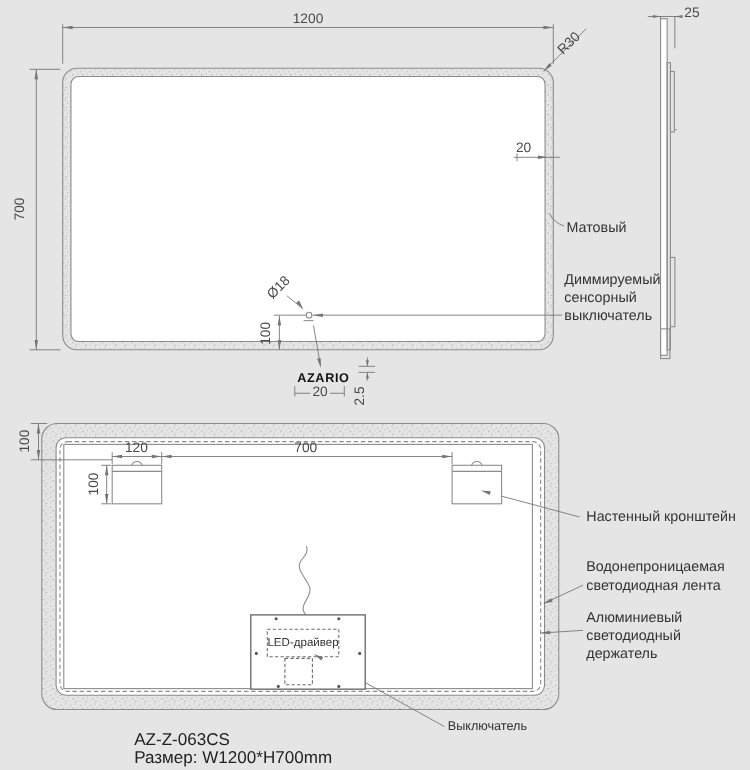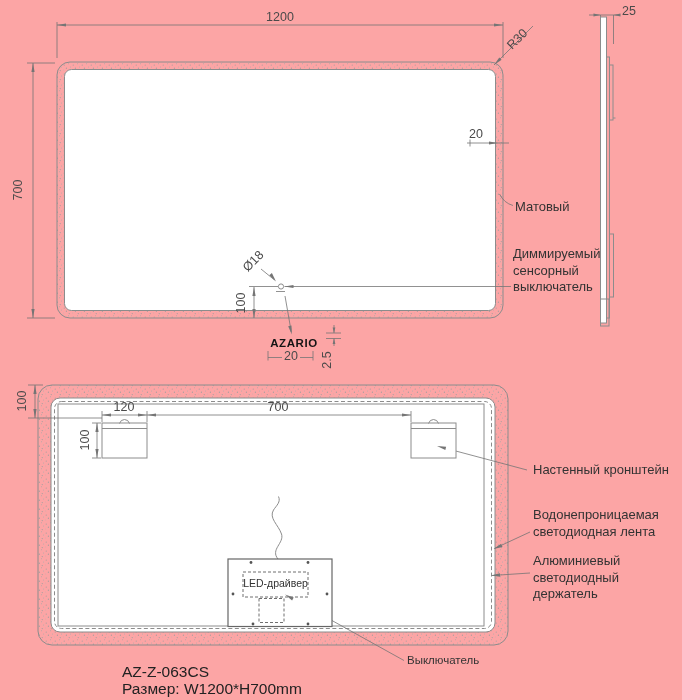--- a/index.html
+++ b/index.html
@@ -1,16 +1,16 @@
 <!DOCTYPE html>
 <html><head>
 <meta charset="utf-8">
 <style>
   html,body{margin:0;padding:0;background:#ffffff;}
-  .canvas{position:relative;width:682px;height:700px;background:#fca5a5;overflow:hidden;}
+  .canvas{position:relative;width:682px;height:700px;background:#e5e5e5;overflow:hidden;}
   svg{display:block;}
   text{font-family:"Liberation Sans","DejaVu Sans",sans-serif;}
   .dim-text{font-size:12.5px;fill:#4a4a4a;}
   .label-text{font-size:13px;fill:#333333;}
   .small-text{font-size:10.5px;fill:#333333;}
   .logo-text{font-size:11.5px;font-weight:bold;letter-spacing:.6px;fill:#141414;}
   .footer-text{font-size:15.5px;fill:#222222;}
   .geo{stroke:#8c8c8c;stroke-width:1;fill:none;}
   .geo-fill{stroke:#8c8c8c;stroke-width:1;fill:#ffffff;}
   .dim{stroke:#757575;stroke-width:.8;fill:none;}

